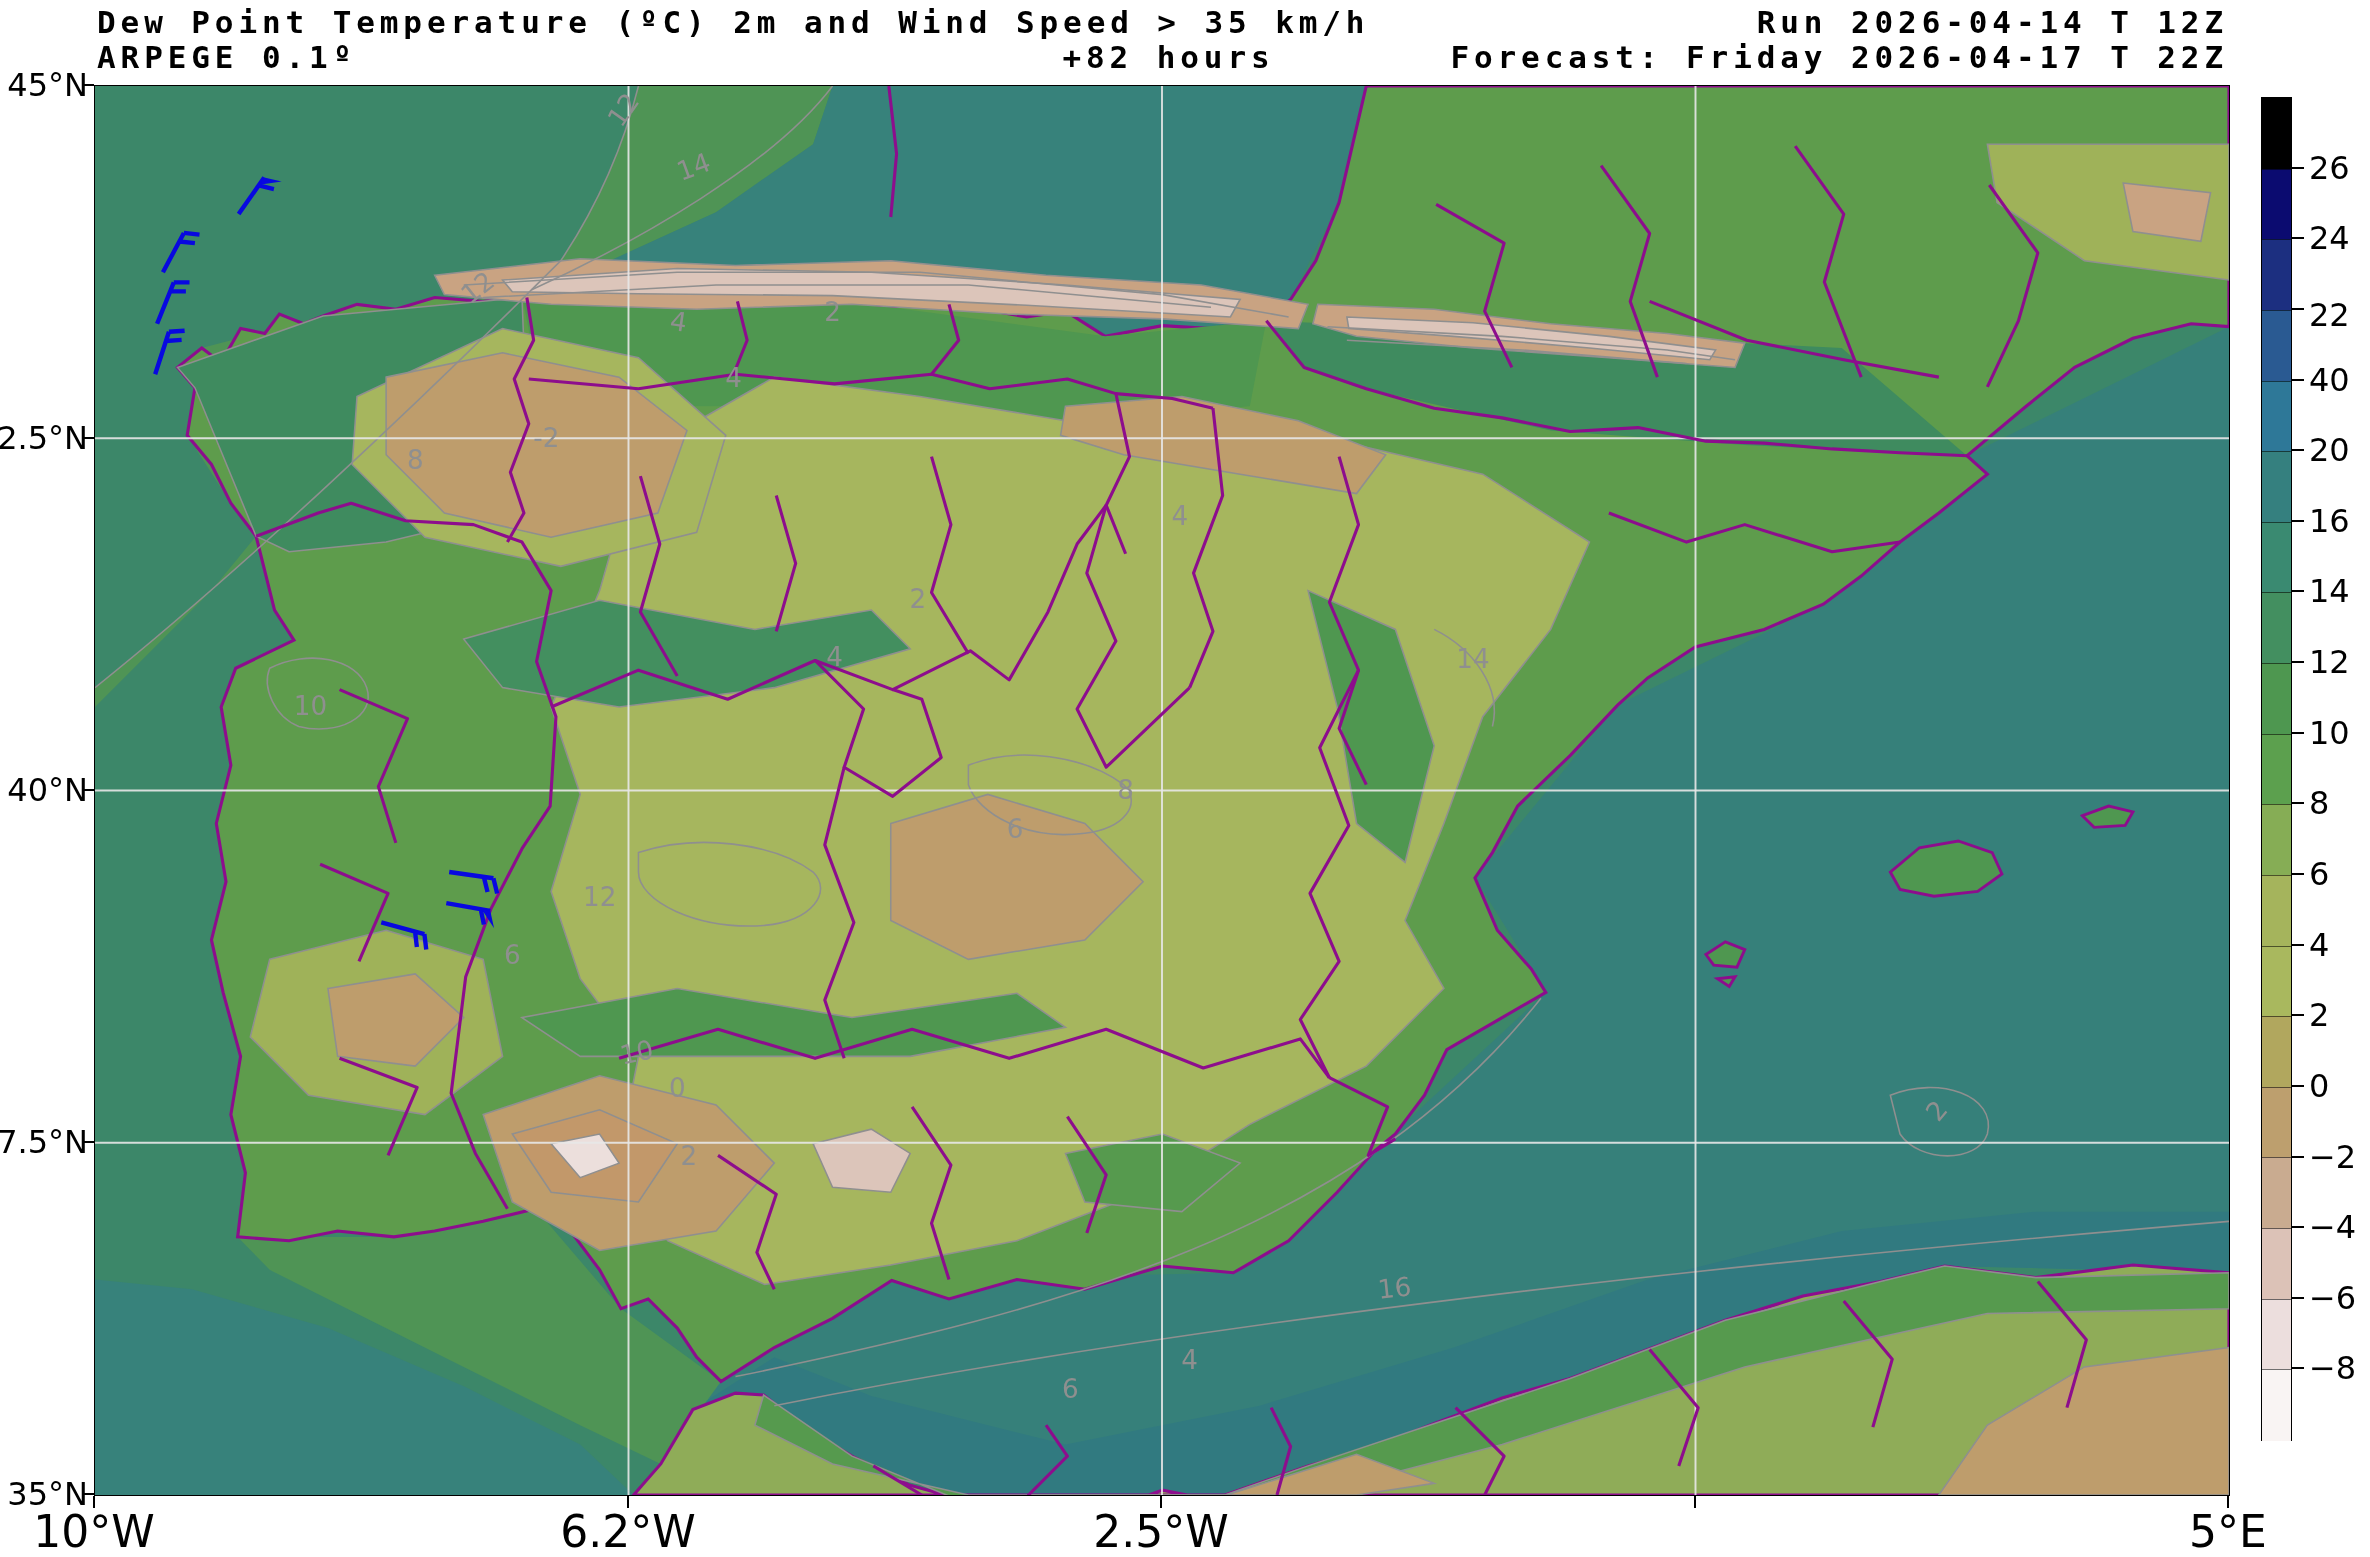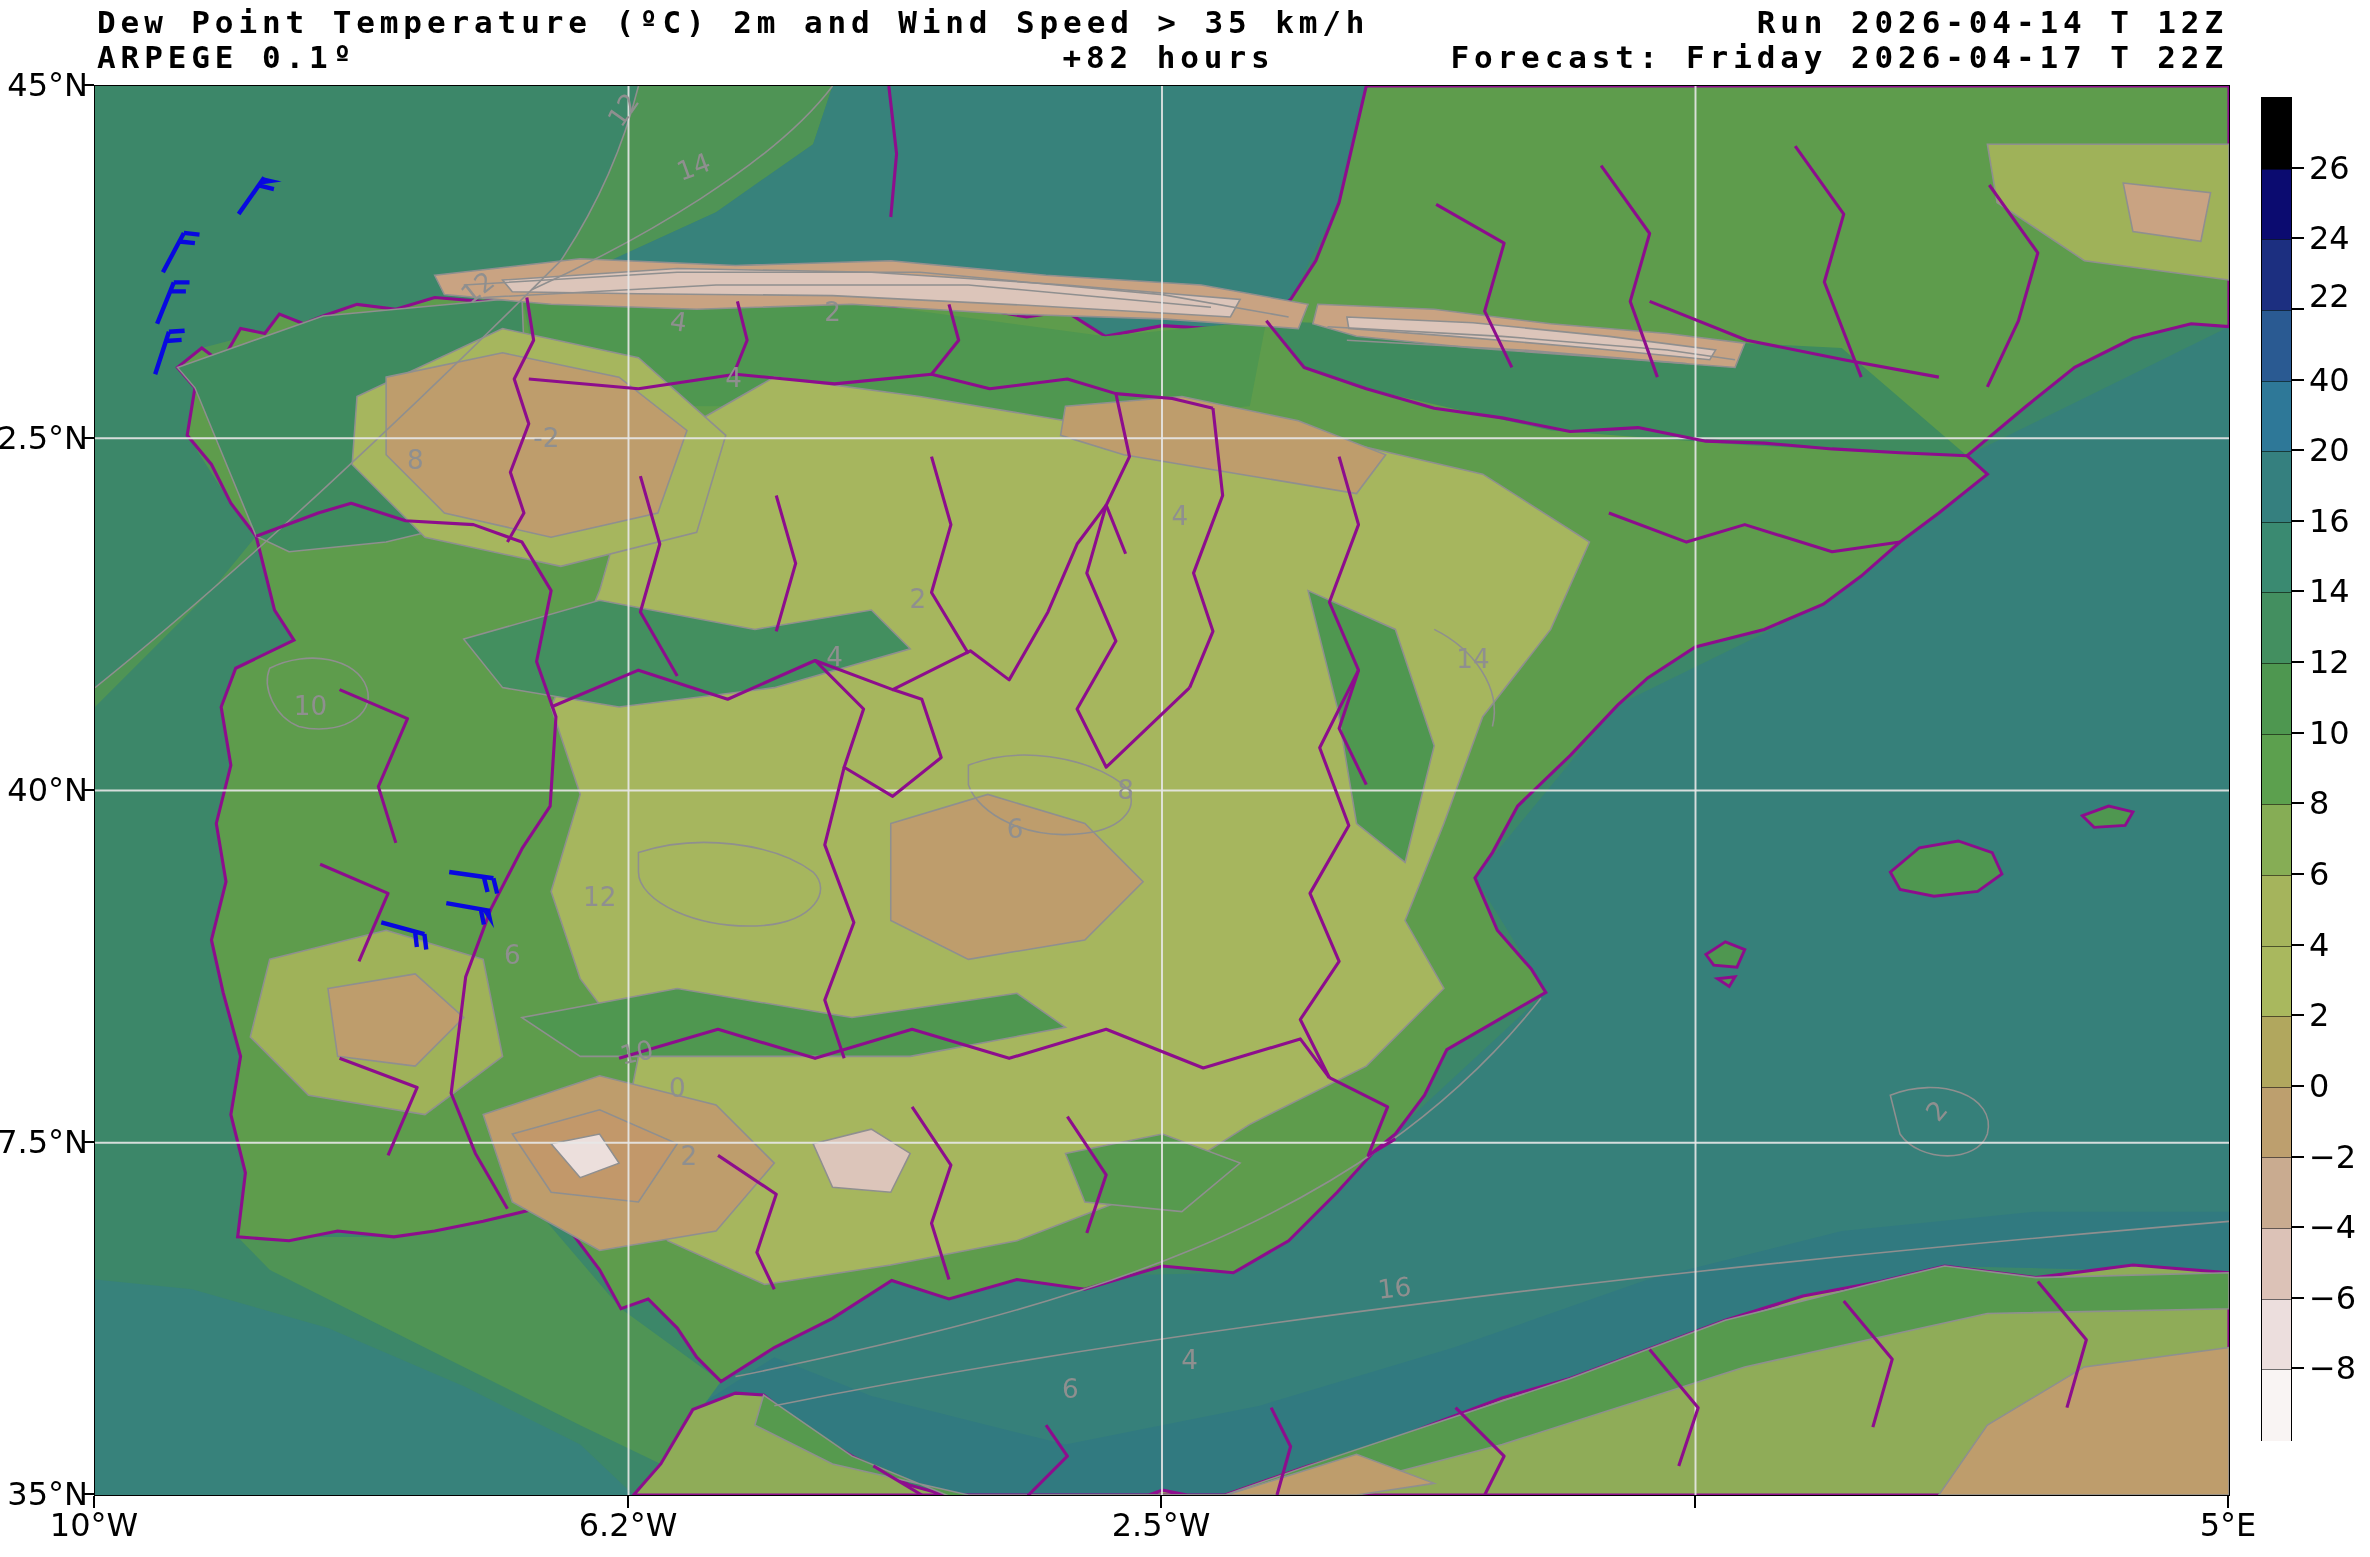--- a/index.html
+++ b/index.html
@@ -10,21 +10,21 @@
   #title-line{left:97px;top:3.9px;}
   #model-line{left:97px;top:39px;}
   #lead-line{left:8px;top:39px;width:2321px;text-align:center;}
   #run-line{left:0;top:3.9px;width:2228px;text-align:right;}
   #forecast-line{left:0;top:39px;width:2228px;text-align:right;}
   #map-frame{position:absolute;left:94px;top:85px;width:2134px;height:1409px;
              border:1.9px solid #000;box-sizing:content-box;background:#3C8769;}
   #map-svg{position:absolute;left:0;top:0;width:2134px;height:1409px;display:block;}
   .ylab{position:absolute;right:2283px;width:194px;text-align:right;
         font-size:32px;transform:translateY(-50%);white-space:nowrap;}
-  .xlab{position:absolute;top:1506px;font-size:32px;transform:translateX(-50%);white-space:nowrap;}
+  .xlab{position:absolute;top:1506px;font-size:44px;transform:translateX(-50%);white-space:nowrap;}
   .xtick{position:absolute;top:1496px;width:1.9px;height:11.6px;background:#000;}
   .ytick{position:absolute;left:82px;width:11.6px;height:1.9px;background:#000;}
   #colorbar{position:absolute;left:2261px;top:97px;width:29px;height:1342px;
             border:1.9px solid #000;box-sizing:content-box;}
   .cbseg{position:absolute;left:0;width:29px;}
   .cbtick{position:absolute;left:2292px;width:11.6px;height:1.9px;background:#000;}
   .cblab{position:absolute;left:2309px;font-size:32px;transform:translateY(-50%);white-space:nowrap;}
   .clabel{font-family:"DejaVu Sans",sans-serif;fill:#8F8F8F;font-size:27px;}
 </style>
 </head>
@@ -264,21 +264,21 @@
     <div class="cbseg" style="top: 1130px; height: 71px; background: rgb(220, 194, 183); border-top: 1px solid rgba(0, 0, 0, 0.55);"></div>
     <div class="cbseg" style="top: 1201px; height: 71px; background: rgb(236, 222, 221); border-top: 1px solid rgba(0, 0, 0, 0.55);"></div>
     <div class="cbseg" style="top: 1271px; height: 71px; background: rgb(249, 244, 243); border-top: 1px solid rgba(0, 0, 0, 0.55);"></div>
   </div>
 <div id="cb-labels">
     <div class="cbtick" style="top: 167px;"></div>
     <div class="cblab" style="top: 168px;">26</div>
     <div class="cbtick" style="top: 237px;"></div>
     <div class="cblab" style="top: 238px;">24</div>
     <div class="cbtick" style="top: 308px;"></div>
-    <div class="cblab" style="top: 296px;">22</div>
+    <div class="cblab" style="top: 315px;">22</div>
     <div class="cbtick" style="top: 379px;"></div>
     <div class="cblab" style="top: 380px;">40</div>
     <div class="cbtick" style="top: 449px;"></div>
     <div class="cblab" style="top: 450px;">20</div>
     <div class="cbtick" style="top: 520px;"></div>
     <div class="cblab" style="top: 521px;">16</div>
     <div class="cbtick" style="top: 590px;"></div>
     <div class="cblab" style="top: 591px;">14</div>
     <div class="cbtick" style="top: 661px;"></div>
     <div class="cblab" style="top: 662px;">12</div>

